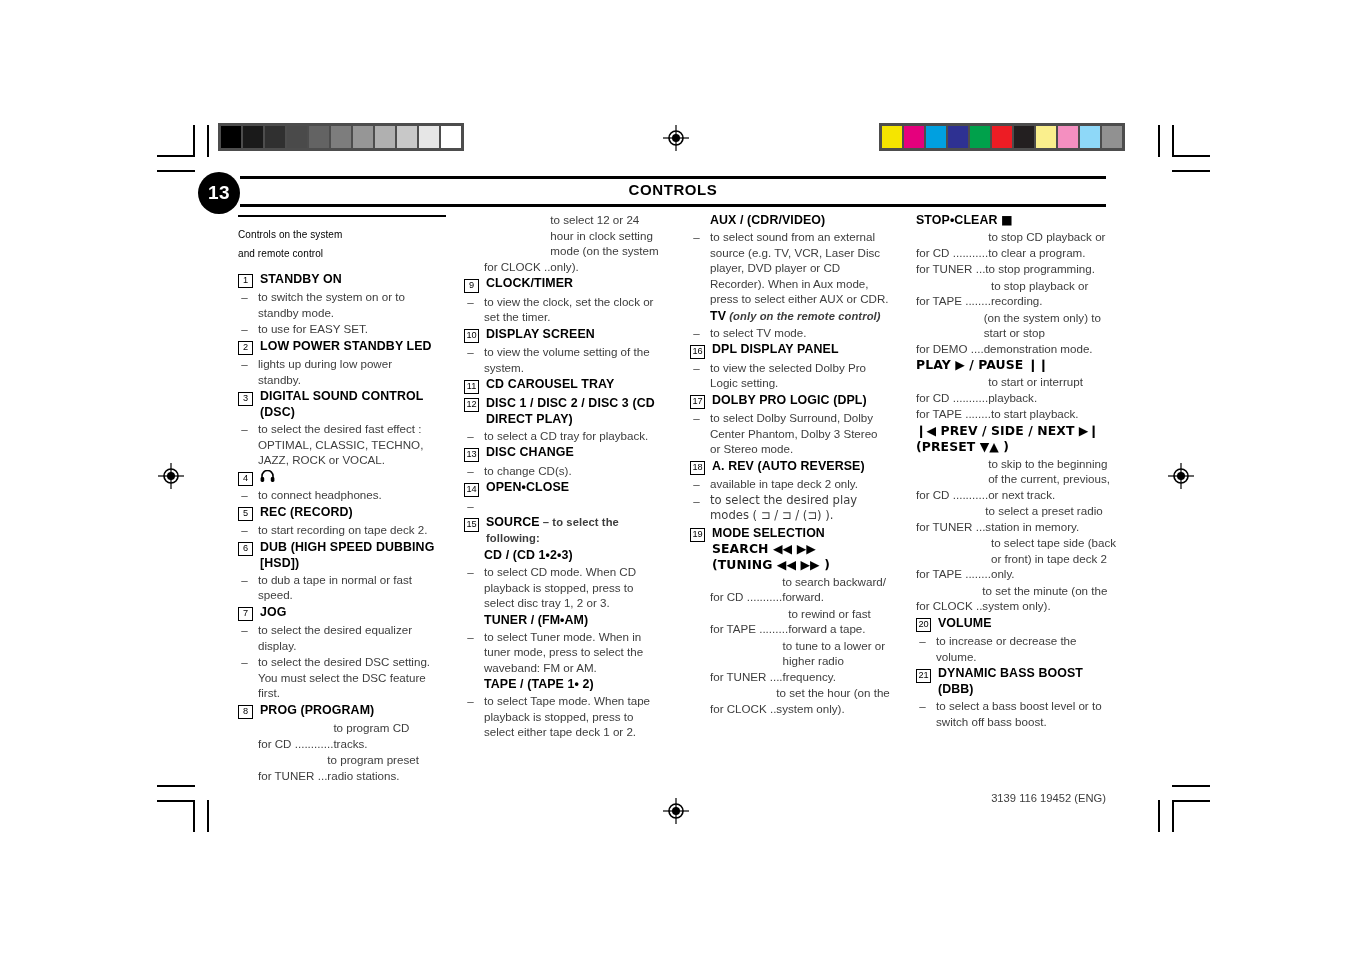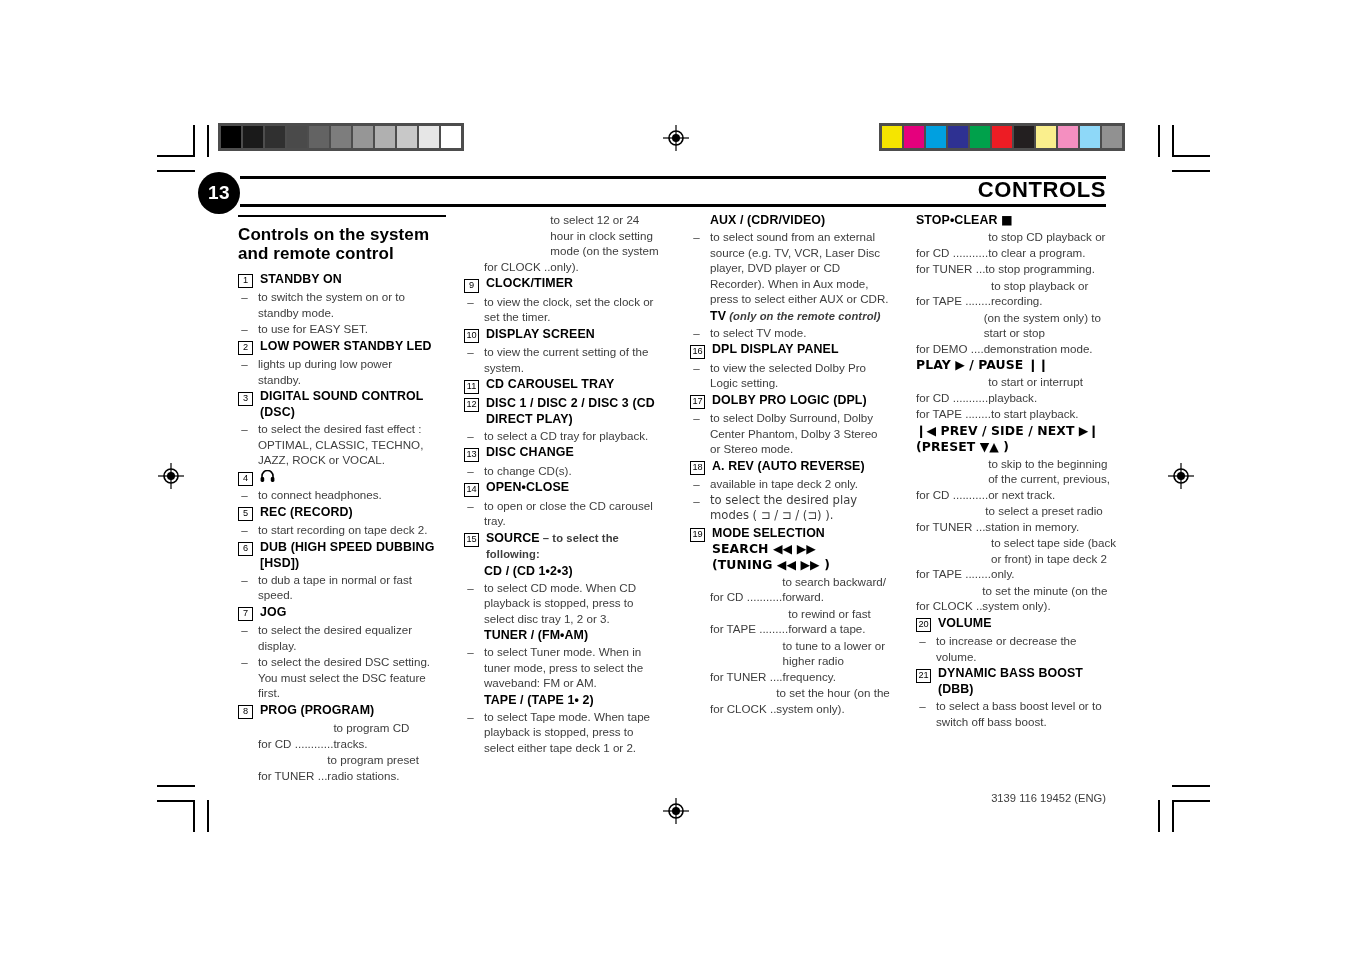--- a/index.html
+++ b/index.html
@@ -20,34 +20,34 @@
 
   
   .pagebadge{
     position:absolute;left:198px;top:172px;width:42px;height:42px;border-radius:50%;
     background:#000;color:#fff;display:flex;align-items:center;justify-content:center;
     font-weight:bold;font-size:19px;letter-spacing:0.5px;
   }
   .headrule-top{position:absolute;left:240px;top:176px;width:866px;height:2.5px;background:#000;}
   .headrule-bot{position:absolute;left:240px;top:204px;width:866px;height:2.5px;background:#000;}
   .headtitle{
-    position:absolute;left:240px;top:177px;width:866px;text-align:right;
-    font-weight:bold;font-size:22px;letter-spacing:0.6px;line-height:26px;color:#000;
+    position:absolute;left:240px;top:177px;width:866px;text-align:center;
+    font-weight:bold;font-size:15px;letter-spacing:0.6px;line-height:26px;color:#000;
   }
 
   
   .cols{position:absolute;left:238px;top:206px;width:900px;height:560px;}
   .col{position:absolute;top:0;width:200px;}
   .col.c1{left:0;}
   .col.c2{left:226px;}
   .col.c3{left:452px;}
   .col.c4{left:678px;}
 
   .secrule{width:208px;height:1.6px;background:#000;margin:9px 0 8px 0;}
-  .sectitle{font-weight:bold;font-size:17px;line-height:19px;color:#000;letter-spacing:0.1px;}
+  .sectitle{font-weight:normal;font-size:10px;line-height:19px;color:#000;letter-spacing:0.1px;}
 
   
   .row{display:flex;align-items:flex-start;margin-top:1px;}
   .num{
     flex:0 0 auto;width:13px;height:12px;border:1.1px solid #000;
     font-size:9.2px;line-height:11px;text-align:center;font-weight:normal;
     margin-right:7px;margin-top:3.5px;color:#000;
   }
   .dash{
     flex:0 0 auto;width:13px;margin-right:7px;color:#3d3d3d;
@@ -285,21 +285,21 @@
           <div class="dash">–</div>
           <div class="txt">to view the clock, set the clock or set the timer.</div>
         </div>
 
       <div class="row">
           <div class="num">10</div>
           <div class="txt b">DISPLAY SCREEN</div>
         </div>
       <div class="row">
           <div class="dash">–</div>
-          <div class="txt">to view the current setting of the system.</div>
+          <div class="txt">to view the volume setting of the system.</div>
         </div>
 
       <div class="row">
           <div class="num">11</div>
           <div class="txt b">CD CAROUSEL TRAY</div>
         </div>
 
       <div class="row">
           <div class="num">12</div>
           <div class="txt b">DISC 1 / DISC 2 / DISC 3 (CD DIRECT PLAY)</div>
@@ -317,21 +317,20 @@
           <div class="dash">–</div>
           <div class="txt">to change CD(s).</div>
         </div>
 
       <div class="row">
           <div class="num">14</div>
           <div class="txt b">OPEN•CLOSE</div>
         </div>
       <div class="row">
           <div class="dash">–</div>
-          <div class="txt">to open or close the CD carousel tray.</div>
         </div>
 
       <div class="row">
           <div class="num">15</div>
         <div class="txt b"><span>SOURCE</span><span class="reg-w" style="font-style:normal;"> – to select the following:</span></div>
       </div>
       <div class="row">
           <div class="pad"></div>
           <div class="txt b">CD / (CD 1•2•3)</div>
         </div>

